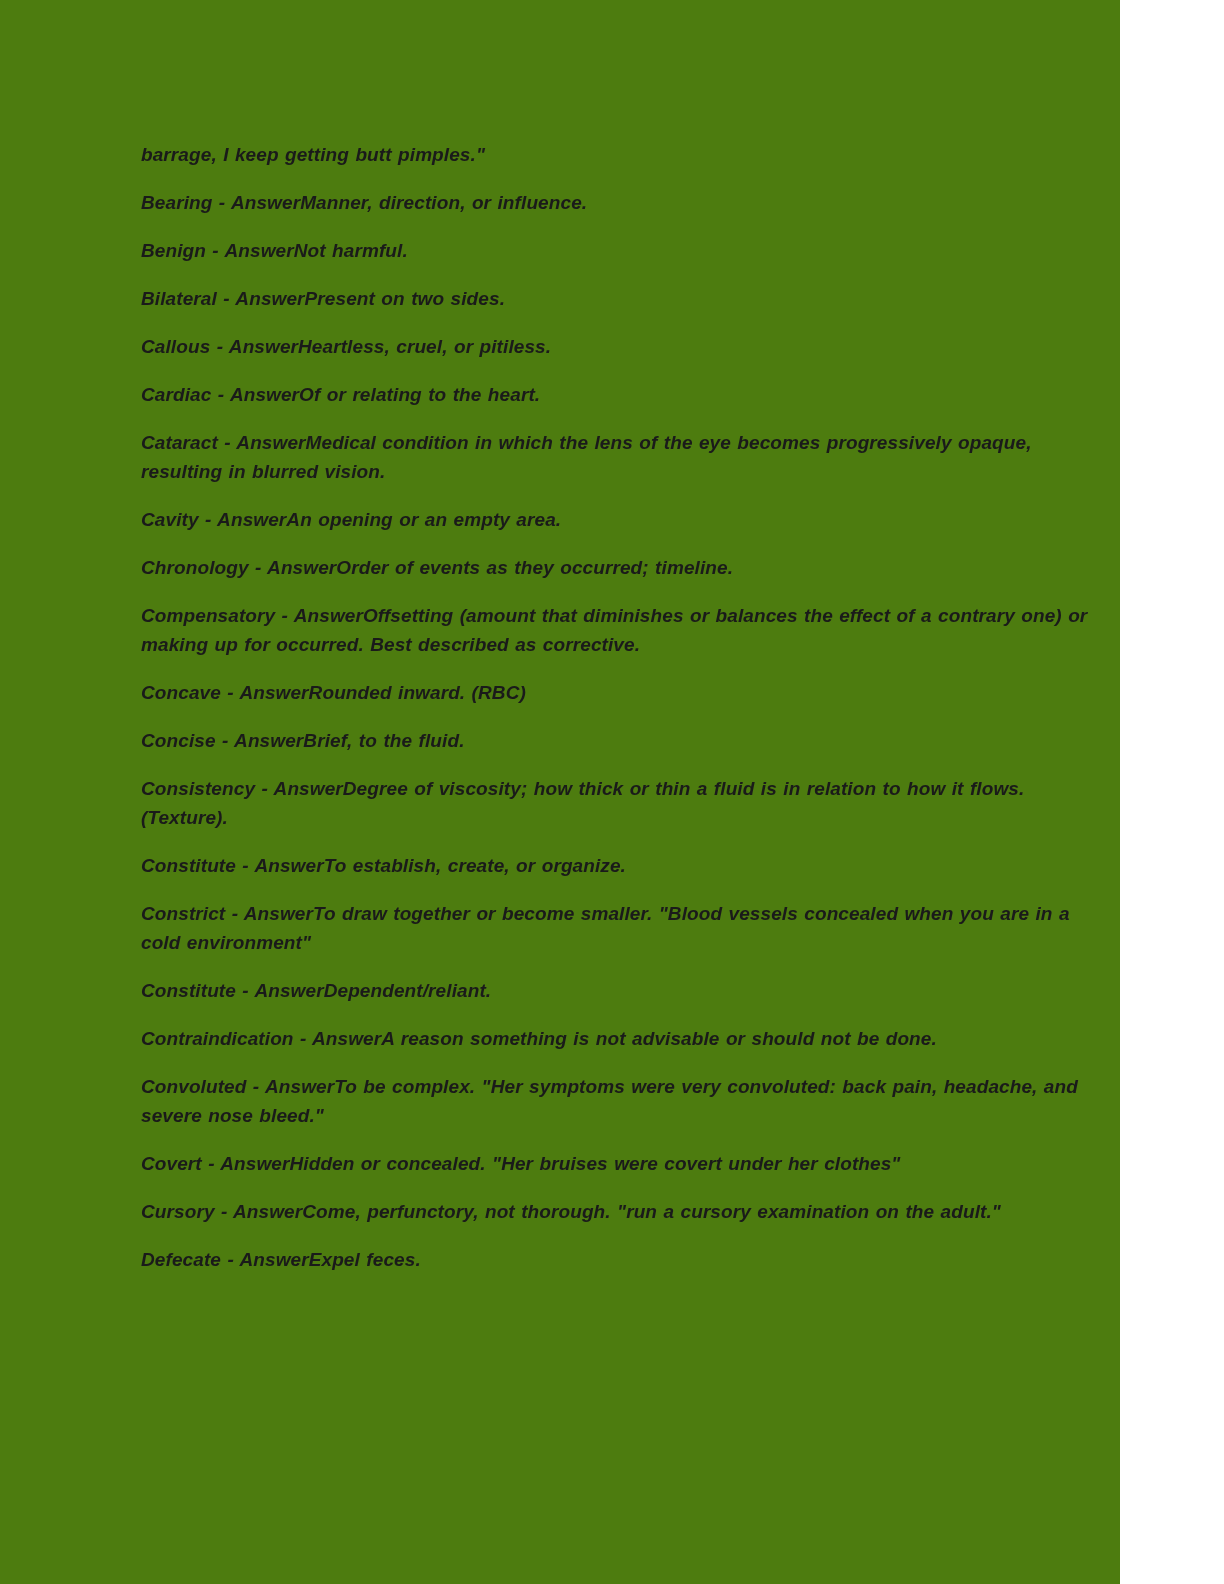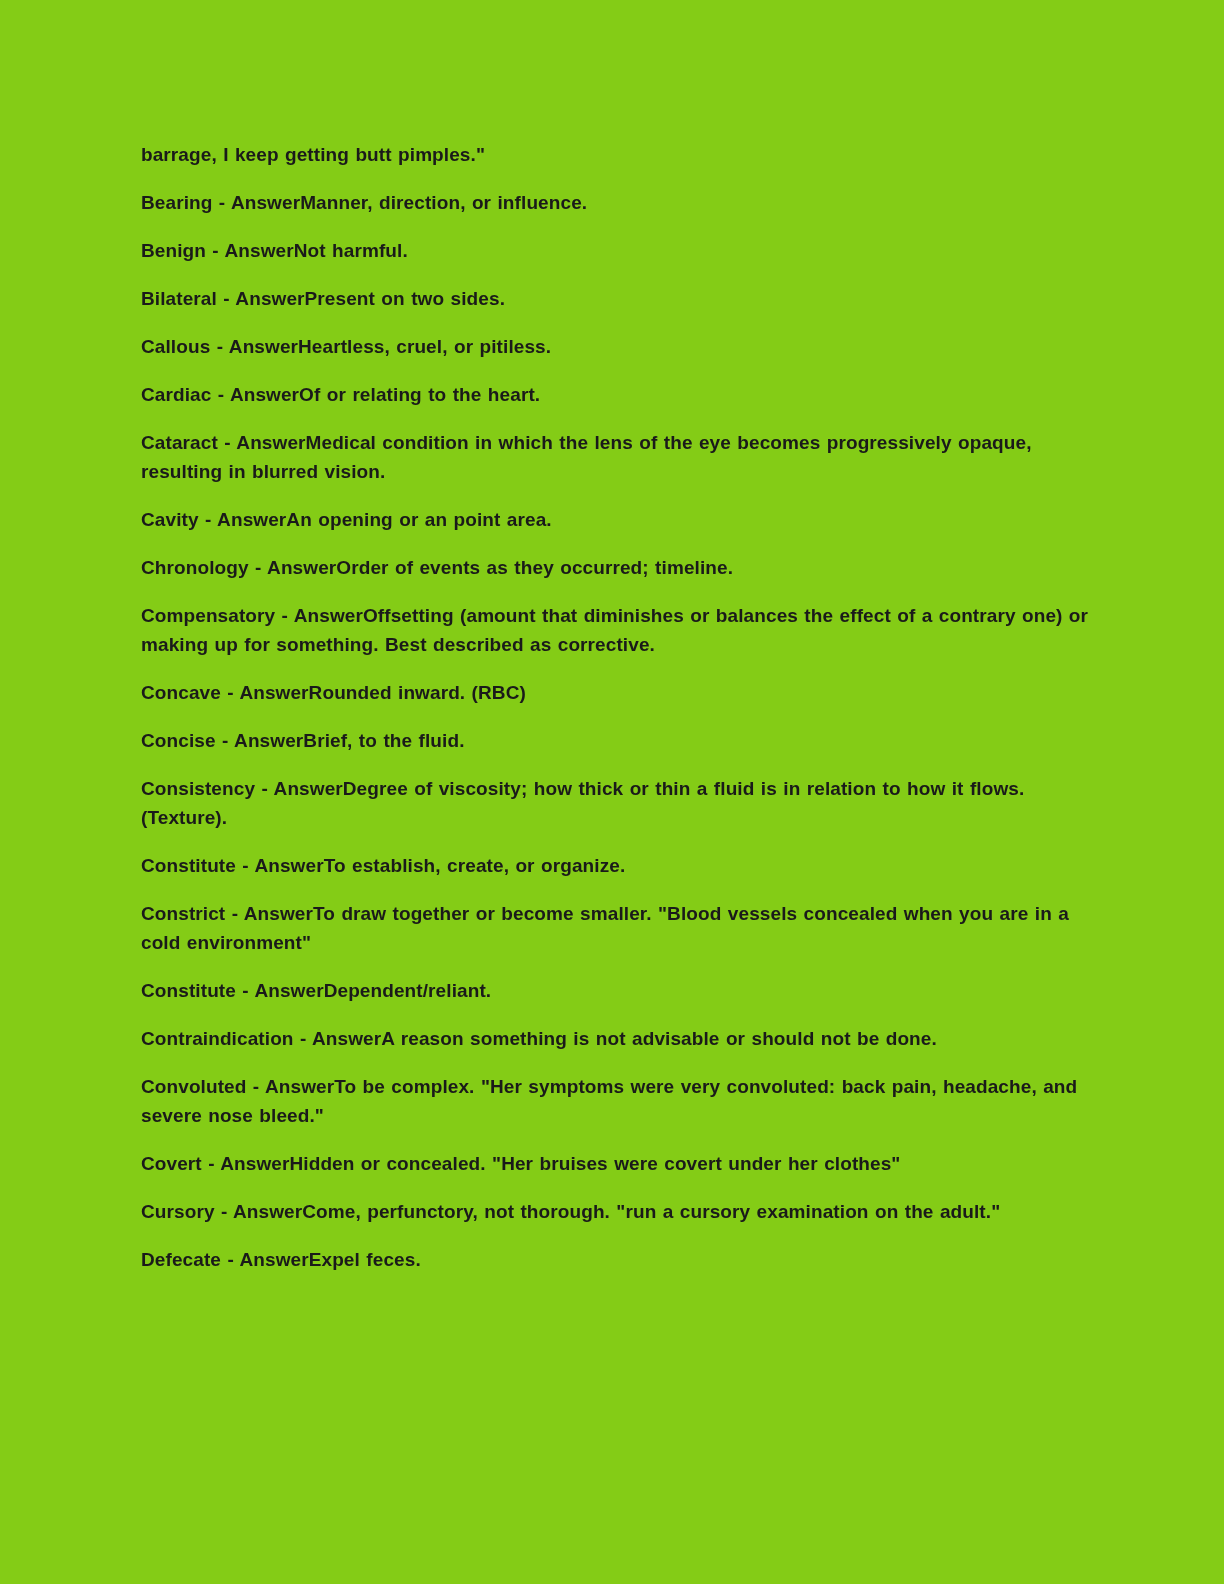--- a/index.html
+++ b/index.html
@@ -2,25 +2,26 @@
 <html><head>
 <meta charset="utf-8">
 <style>
   html, body {
     margin: 0;
     padding: 0;
     background: #ffffff;
   }
   .page {
     position: relative;
-    width: 1224px;
+    width: 1120px;
     height: 1584px;
-    background: #84cc16;
+    background: #4d7c0f;
     overflow: hidden;
     font-family: "Liberation Sans", sans-serif;
+    font-style: italic;
   }
   .content {
     position: absolute;
     top: 140px;
     left: 141px;
     width: 948px;
   }
   .entry {
     margin: 0 0 19px 0;
     font-size: 19px;
@@ -36,23 +37,23 @@
 
 <div class="page">
   <div class="content">
     <p class="entry">barrage, I keep getting butt pimples."</p>
     <p class="entry">Bearing - AnswerManner, direction, or influence.</p>
     <p class="entry">Benign - AnswerNot harmful.</p>
     <p class="entry">Bilateral - AnswerPresent on two sides.</p>
     <p class="entry">Callous - AnswerHeartless, cruel, or pitiless.</p>
     <p class="entry">Cardiac - AnswerOf or relating to the heart.</p>
     <p class="entry">Cataract - AnswerMedical condition in which the lens of the eye becomes progressively opaque, resulting in blurred vision.</p>
-    <p class="entry">Cavity - AnswerAn opening or an point area.</p>
+    <p class="entry">Cavity - AnswerAn opening or an empty area.</p>
     <p class="entry">Chronology - AnswerOrder of events as they occurred; timeline.</p>
-    <p class="entry">Compensatory - AnswerOffsetting (amount that diminishes or balances the effect of a contrary one) or making up for something. Best described as corrective.</p>
+    <p class="entry">Compensatory - AnswerOffsetting (amount that diminishes or balances the effect of a contrary one) or making up for occurred. Best described as corrective.</p>
     <p class="entry">Concave - AnswerRounded inward. (RBC)</p>
     <p class="entry">Concise - AnswerBrief, to the fluid.</p>
     <p class="entry">Consistency - AnswerDegree of viscosity; how thick or thin a fluid is in relation to how it flows. (Texture).</p>
     <p class="entry">Constitute - AnswerTo establish, create, or organize.</p>
     <p class="entry">Constrict - AnswerTo draw together or become smaller. "Blood vessels concealed when you are in a cold environment"</p>
     <p class="entry">Constitute - AnswerDependent/reliant.</p>
     <p class="entry">Contraindication - AnswerA reason something is not advisable or should not be done.</p>
     <p class="entry">Convoluted - AnswerTo be complex. "Her symptoms were very convoluted: back pain, headache, and severe nose bleed."</p>
     <p class="entry">Covert - AnswerHidden or concealed. "Her bruises were covert under her clothes"</p>
     <p class="entry">Cursory - AnswerCome, perfunctory, not thorough. "run a cursory examination on the adult."</p>

